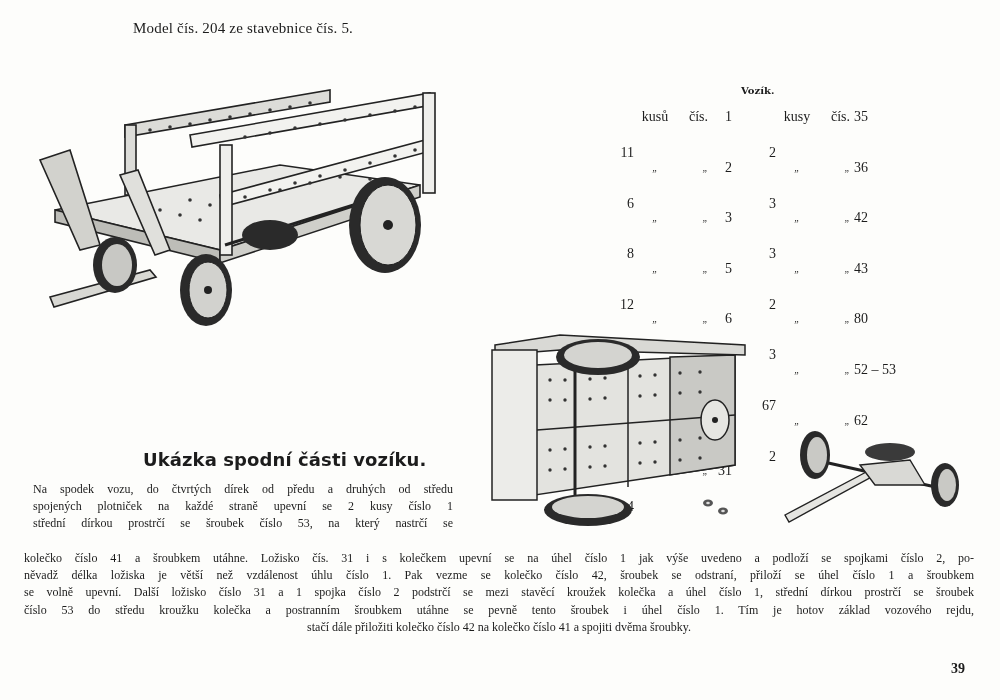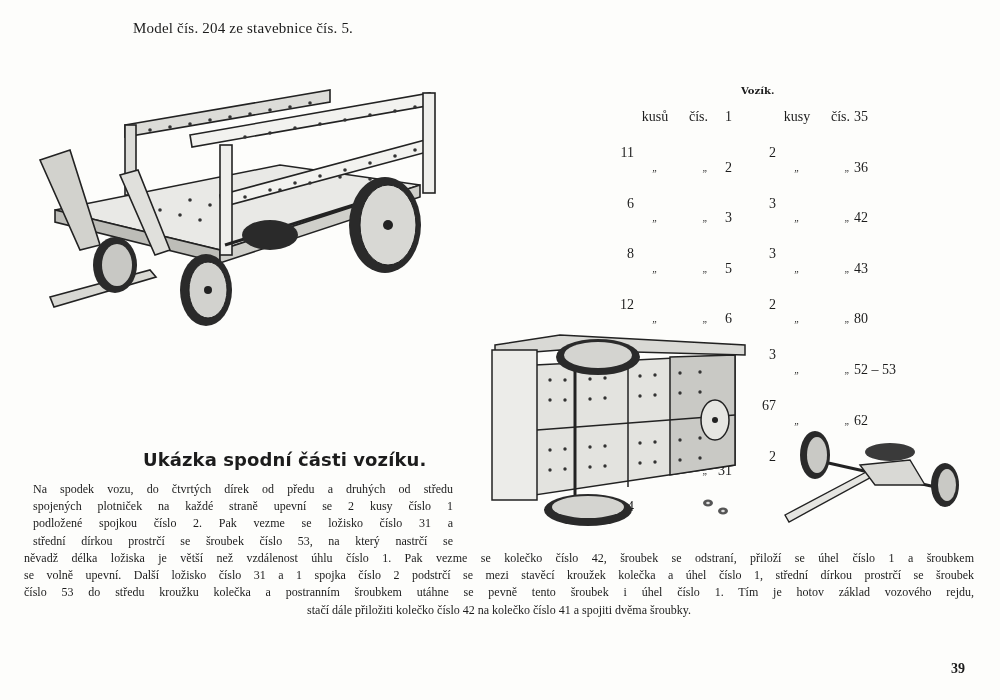--- a/index.html
+++ b/index.html
@@ -291,24 +291,24 @@
     <ellipse cx="170" cy="55" rx="14" ry="22" fill="#2a2a2a"></ellipse>
     <ellipse cx="172" cy="55" rx="9" ry="16" fill="#c9c9c5"></ellipse>
   </g>
 </svg>
 
 <div id="section-title" class="abs">Ukázka spodní části vozíku.</div>
 
 <div id="para-top" class="abs para">
   <span class="para-line">Na spodek vozu, do čtvrtých dírek od předu a druhých od středu</span>
   <span class="para-line">spojených plotniček na každé straně upevní se 2 kusy číslo 1</span>
-  <span class="para-line">podložené spojkou číslo 2. Pak vezme se ložisko číslo 31 a</span>
   <span class="para-line">střední dírkou prostrčí se šroubek číslo 53, na který nastrčí se</span>
 </div>
 
 <div id="para-full" class="abs para">
+  <span class="para-line">kolečko číslo 41 a šroubkem utáhne. Ložisko čís. 31 i s kolečkem upevní se na úhel číslo 1 jak výše uvedeno a podloží se spojkami číslo 2, po-</span>
   <span class="para-line">něvadž délka ložiska je větší než vzdálenost úhlu číslo 1. Pak vezme se kolečko číslo 42, šroubek se odstraní, přiloží se úhel číslo 1 a šroubkem</span>
   <span class="para-line">se volně upevní. Další ložisko číslo 31 a 1 spojka číslo 2 podstrčí se mezi stavěcí kroužek kolečka a úhel číslo 1, střední dírkou prostrčí se šroubek</span>
   <span class="para-line">číslo 53 do středu kroužku kolečka a postranním šroubkem utáhne se pevně tento šroubek i úhel číslo 1. Tím je hotov základ vozového rejdu,</span>
   <span class="para-line last">stačí dále přiložiti kolečko číslo 42 na kolečko číslo 41 a spojiti dvěma šroubky.</span>
 </div>
 
 <div id="page-number" class="abs">39</div>
 
 </body></html>

